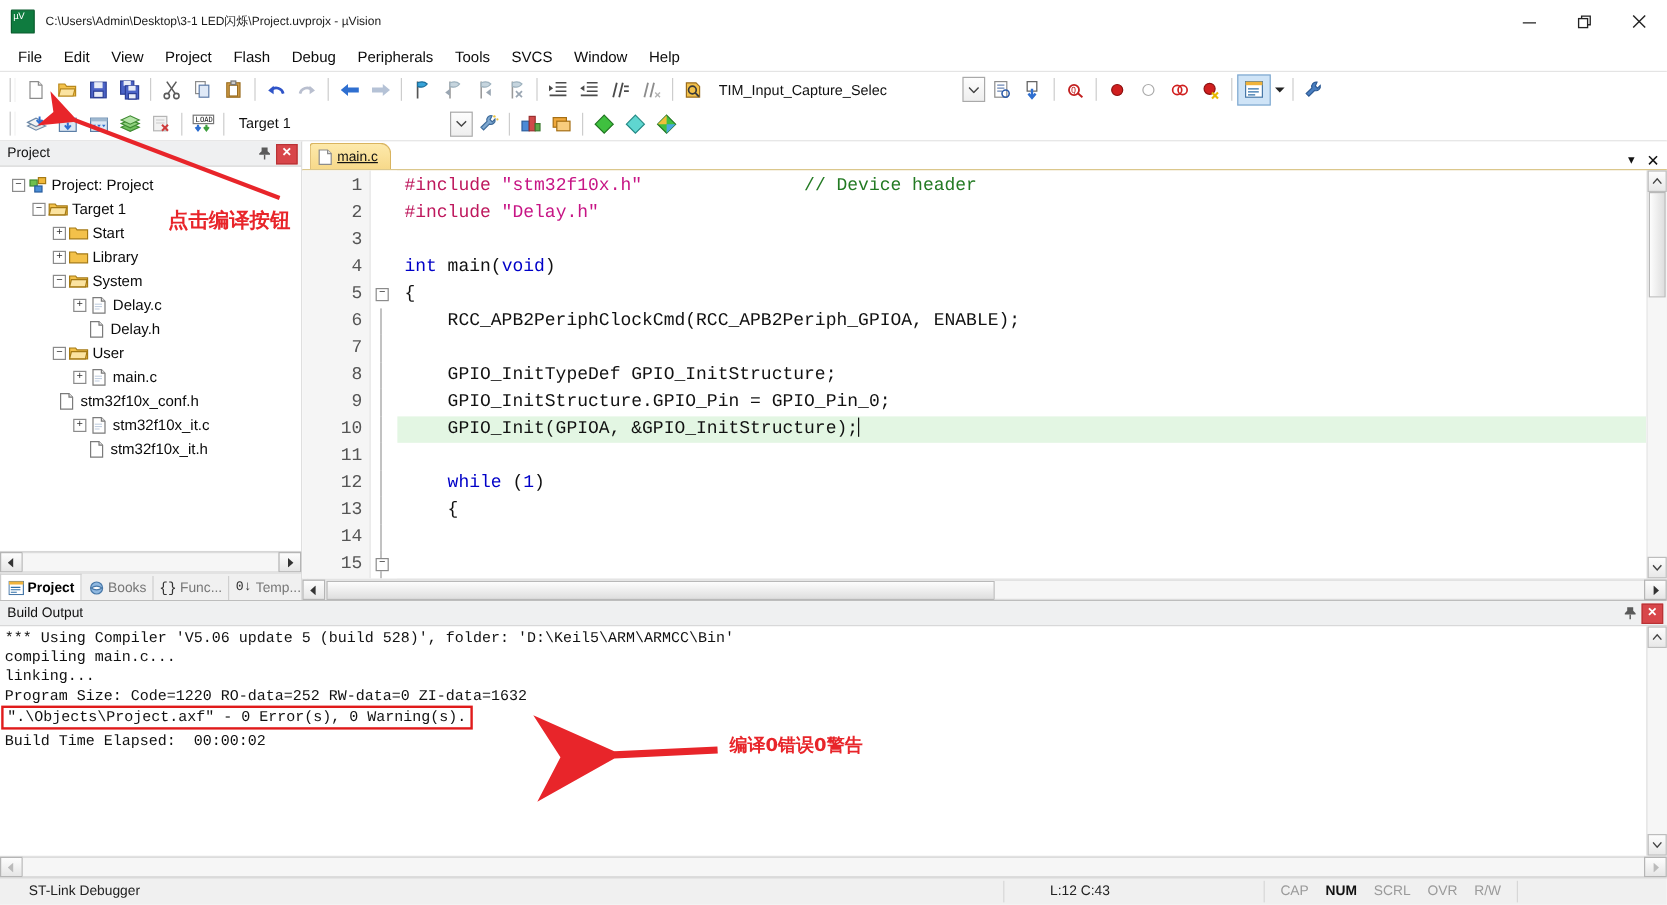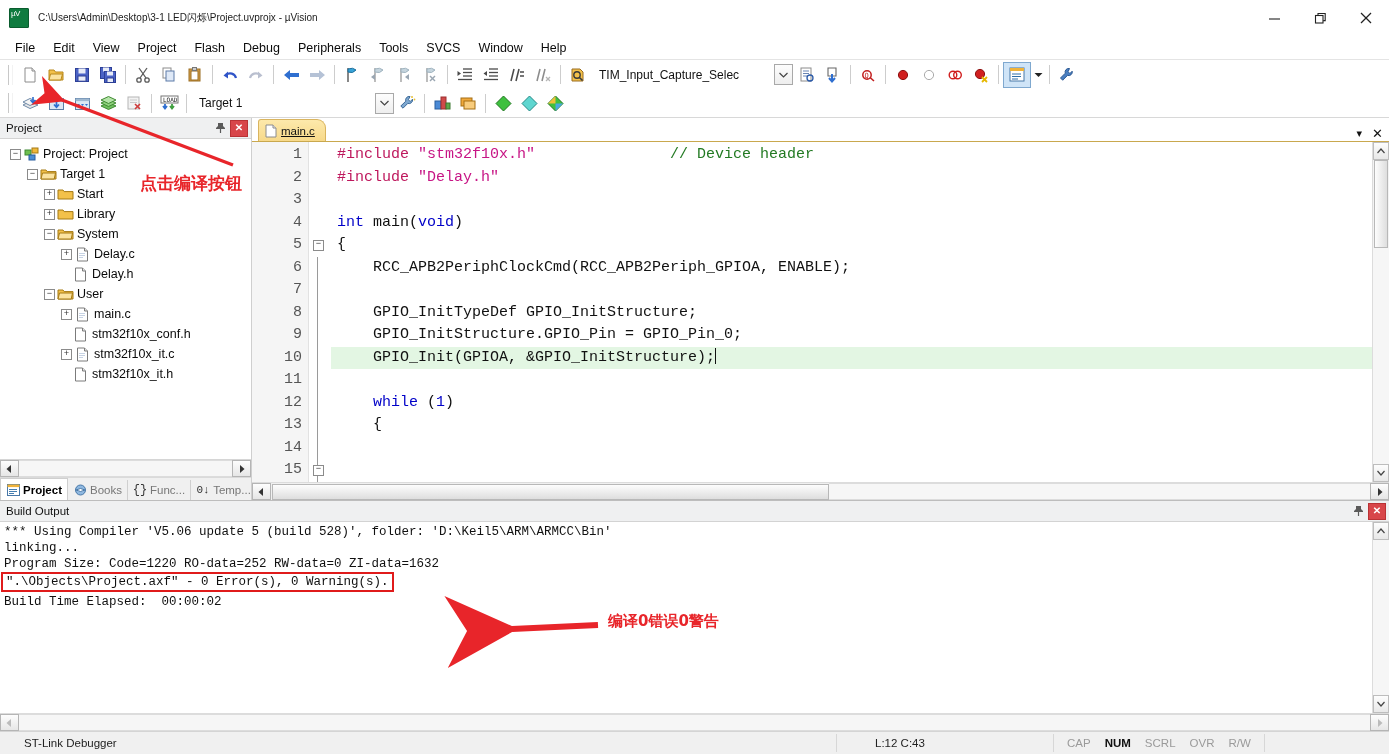--- a/index.html
+++ b/index.html
@@ -24,21 +24,21 @@
   .menubar{height:23px;display:flex;align-items:center;background:#fff;border-bottom:1px solid #e4e4e4;padding-left:6px;flex:0 0 auto;}
   .menu-item{font-size:12.5px;color:#0b0b0b;padding:3px 9px;white-space:nowrap;}
 
   
   .toolbar{height:29px;display:flex;align-items:center;background:#fff;flex:0 0 auto;padding-left:4px;}
   .toolbar.row2{height:28px;border-bottom:1px solid #d8d8d8;}
   .grip{width:3px;height:20px;border-left:1px solid #c8c8c8;border-right:1px solid #f2f2f2;margin:0 4px;}
   .tb{width:26px;height:24px;display:flex;align-items:center;justify-content:center;position:relative;}
   .tb svg{display:block;}
   .sep{width:1px;height:19px;background:#cdcdcd;margin:0 4px;}
-  .combo{display:flex;align-items:center;height:21px;border:1px solid transparent;margin-left:4px;}
+  .combo{display:flex;align-items:center;height:21px;border:1px solid transparent;margin-left:4px;gap:28px;}
   .combo .cval{font-size:12px;color:#111;white-space:nowrap;overflow:hidden;padding:0 3px;}
   .combo.wide .cval{width:172px;}
   .combo .carrow{width:17px;height:19px;border:1px solid #a9a9a9;background:linear-gradient(#fdfdfd,#eeeeee);display:flex;align-items:center;justify-content:center;}
   .combo.target .cval{width:120px;}
 
   
   .main{flex:1 1 auto;display:flex;min-height:0;background:#fff;}
   .leftcol{width:251px;display:flex;flex-direction:column;flex:0 0 auto;border-right:1px solid #cfcfcf;}
   .rightcol{flex:1 1 auto;display:flex;flex-direction:column;min-width:0;}
 
@@ -646,21 +646,21 @@
                 <g stroke="#b9c8dd" stroke-width="0.8">
                   <line x1="3" y1="6.5" x2="9" y2="6.5"></line>
                   <line x1="3" y1="8.5" x2="9" y2="8.5"></line>
                   <line x1="3" y1="10.5" x2="7" y2="10.5"></line>
                 </g>
               </svg>
           </div>
           <span>main.c</span>
         </div>
 
-        <div class="tnode" style="padding-left:61px">
+        <div class="tnode" style="padding-left:36px">
           <div class="tgap"></div>
           <div class="tico">
             <svg width="13" height="15" viewBox="0 0 13 15">
                 <path d="M1.5 1h7l3 3v10h-10z" fill="#fff" stroke="#7b7b7b"></path>
                 <path d="M8.5 1v3h3" fill="#e4e4e4" stroke="#7b7b7b"></path>
               </svg>
           </div>
           <span>stm32f10x_conf.h</span>
         </div>
 
@@ -892,20 +892,21 @@
         </div>
         <div class="xbtn">
             <span>✕</span>
           </div>
       </div>
     </div>
 
     <div class="build-body">
       <div class="build-lines">
         <div class="bl">*** Using Compiler 'V5.06 update 5 (build 528)', folder: 'D:\Keil5\ARM\ARMCC\Bin'</div>
+        <div class="bl">compiling main.c...</div>
         <div class="bl">linking...</div>
         <div class="bl">Program Size: Code=1220 RO-data=252 RW-data=0 ZI-data=1632</div>
         <div><span class="bl boxed">".\Objects\Project.axf" - 0 Error(s), 0 Warning(s).</span></div>
         <div class="bl" style="margin-top:2px">Build Time Elapsed:  00:00:02</div>
       </div>
       <div class="vsb">
         <div class="vsb-arrow">
           <svg width="8" height="6" viewBox="0 0 8 6">
               <path d="M0.5 5 L4 1 L7.5 5" fill="none" stroke="#444" stroke-width="1.2"></path>
             </svg>

